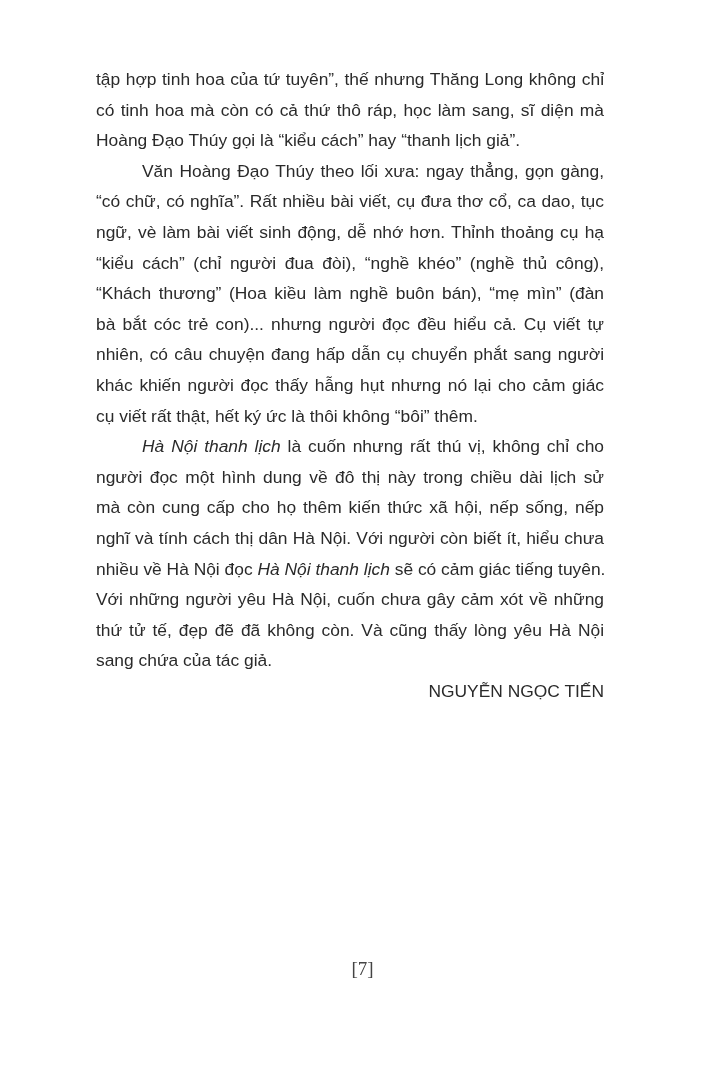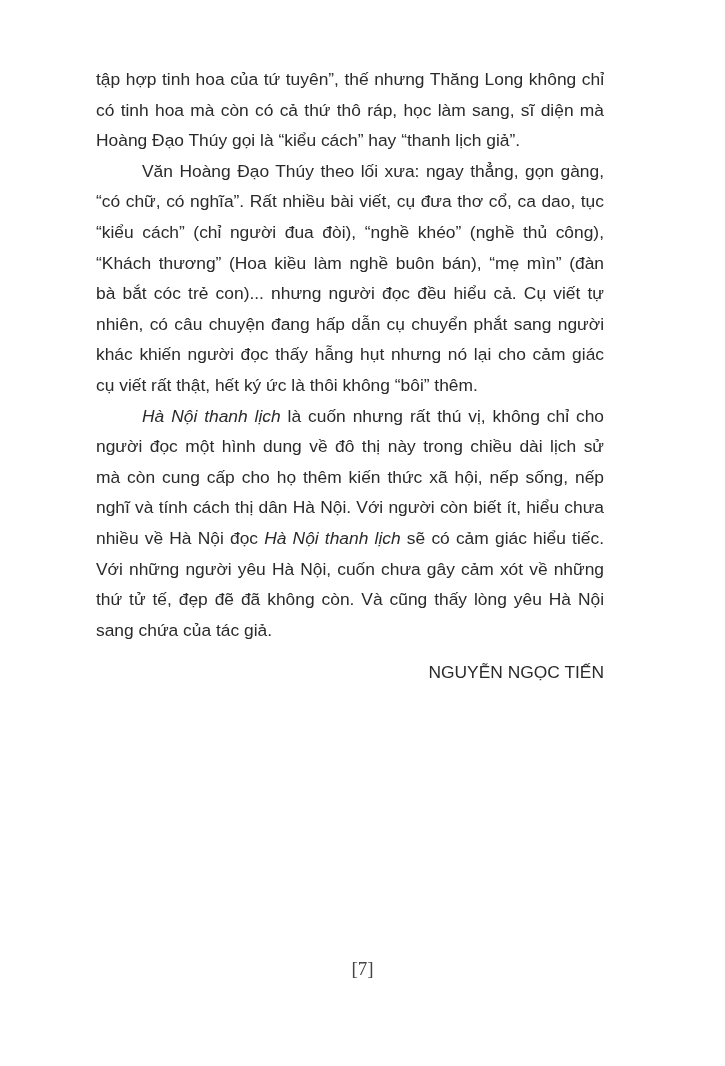--- a/index.html
+++ b/index.html
@@ -12,21 +12,21 @@
     font-family: "Liberation Sans", sans-serif;
     font-size: 17.4px;
     line-height: 30.6px;
     color: #2a2a2a;
     text-align: justify;
   }
   .para { margin: 0; }
   .para .line { display: block; text-align: justify; text-align-last: justify; white-space: nowrap; }
   .para .line.last { text-align-last: left; }
   .signature {
-    margin-top: 12px;
+    margin-top: 0;
     text-align: right;
     font-family: "Liberation Sans", sans-serif;
     font-size: 17.4px;
     color: #2a2a2a;
   }
   .page-number {
     position: absolute;
     left: 0; width: 725px;
     top: 958px;
     text-align: center;
@@ -41,33 +41,34 @@
 
 <div class="page">
   <p class="para">
     <span class="line">tập hợp tinh hoa của tứ tuyên”, thế nhưng Thăng Long không chỉ</span>
     <span class="line">có tinh hoa mà còn có cả thứ thô ráp, học làm sang, sĩ diện mà</span>
     <span class="line last">Hoàng Đạo Thúy gọi là “kiểu cách” hay “thanh lịch giả”.</span>
   </p>
   <p class="para">
     <span class="line" style="padding-left:46px">Văn Hoàng Đạo Thúy theo lối xưa: ngay thẳng, gọn gàng,</span>
     <span class="line">“có chữ, có nghĩa”. Rất nhiều bài viết, cụ đưa thơ cổ, ca dao, tục</span>
+    <span class="line">ngữ, vè làm bài viết sinh động, dễ nhớ hơn. Thỉnh thoảng cụ hạ</span>
     <span class="line">“kiểu cách” (chỉ người đua đòi), “nghề khéo” (nghề thủ công),</span>
     <span class="line">“Khách thương” (Hoa kiều làm nghề buôn bán), “mẹ mìn” (đàn</span>
     <span class="line">bà bắt cóc trẻ con)... nhưng người đọc đều hiểu cả. Cụ viết tự</span>
     <span class="line">nhiên, có câu chuyện đang hấp dẫn cụ chuyển phắt sang người</span>
     <span class="line">khác khiến người đọc thấy hẫng hụt nhưng nó lại cho cảm giác</span>
     <span class="line last">cụ viết rất thật, hết ký ức là thôi không “bôi” thêm.</span>
   </p>
   <p class="para">
     <span class="line" style="padding-left:46px"><em>Hà Nội thanh lịch</em><span> là cuốn nhưng rất thú vị, không chỉ cho</span></span>
     <span class="line">người đọc một hình dung về đô thị này trong chiều dài lịch sử</span>
     <span class="line">mà còn cung cấp cho họ thêm kiến thức xã hội, nếp sống, nếp</span>
     <span class="line">nghĩ và tính cách thị dân Hà Nội. Với người còn biết ít, hiểu chưa</span>
-    <span class="line"><span>nhiều về Hà Nội đọc </span><em>Hà Nội thanh lịch</em><span> sẽ có cảm giác hiểu tiếc.</span></span>
+    <span class="line"><span>nhiều về Hà Nội đọc </span><em>Hà Nội thanh lịch</em><span> sẽ có cảm giác tiếng tuyên.</span></span>
     <span class="line">Với những người yêu Hà Nội, cuốn chưa gây cảm xót về những</span>
     <span class="line">thứ tử tế, đẹp đẽ đã không còn. Và cũng thấy lòng yêu Hà Nội</span>
     <span class="line last">sang chứa của tác giả.</span>
   </p>
   <div class="signature">NGUYỄN NGỌC TIẾN</div>
 </div>
 
 <div class="page-number">[7]</div>
 
 </body></html>

